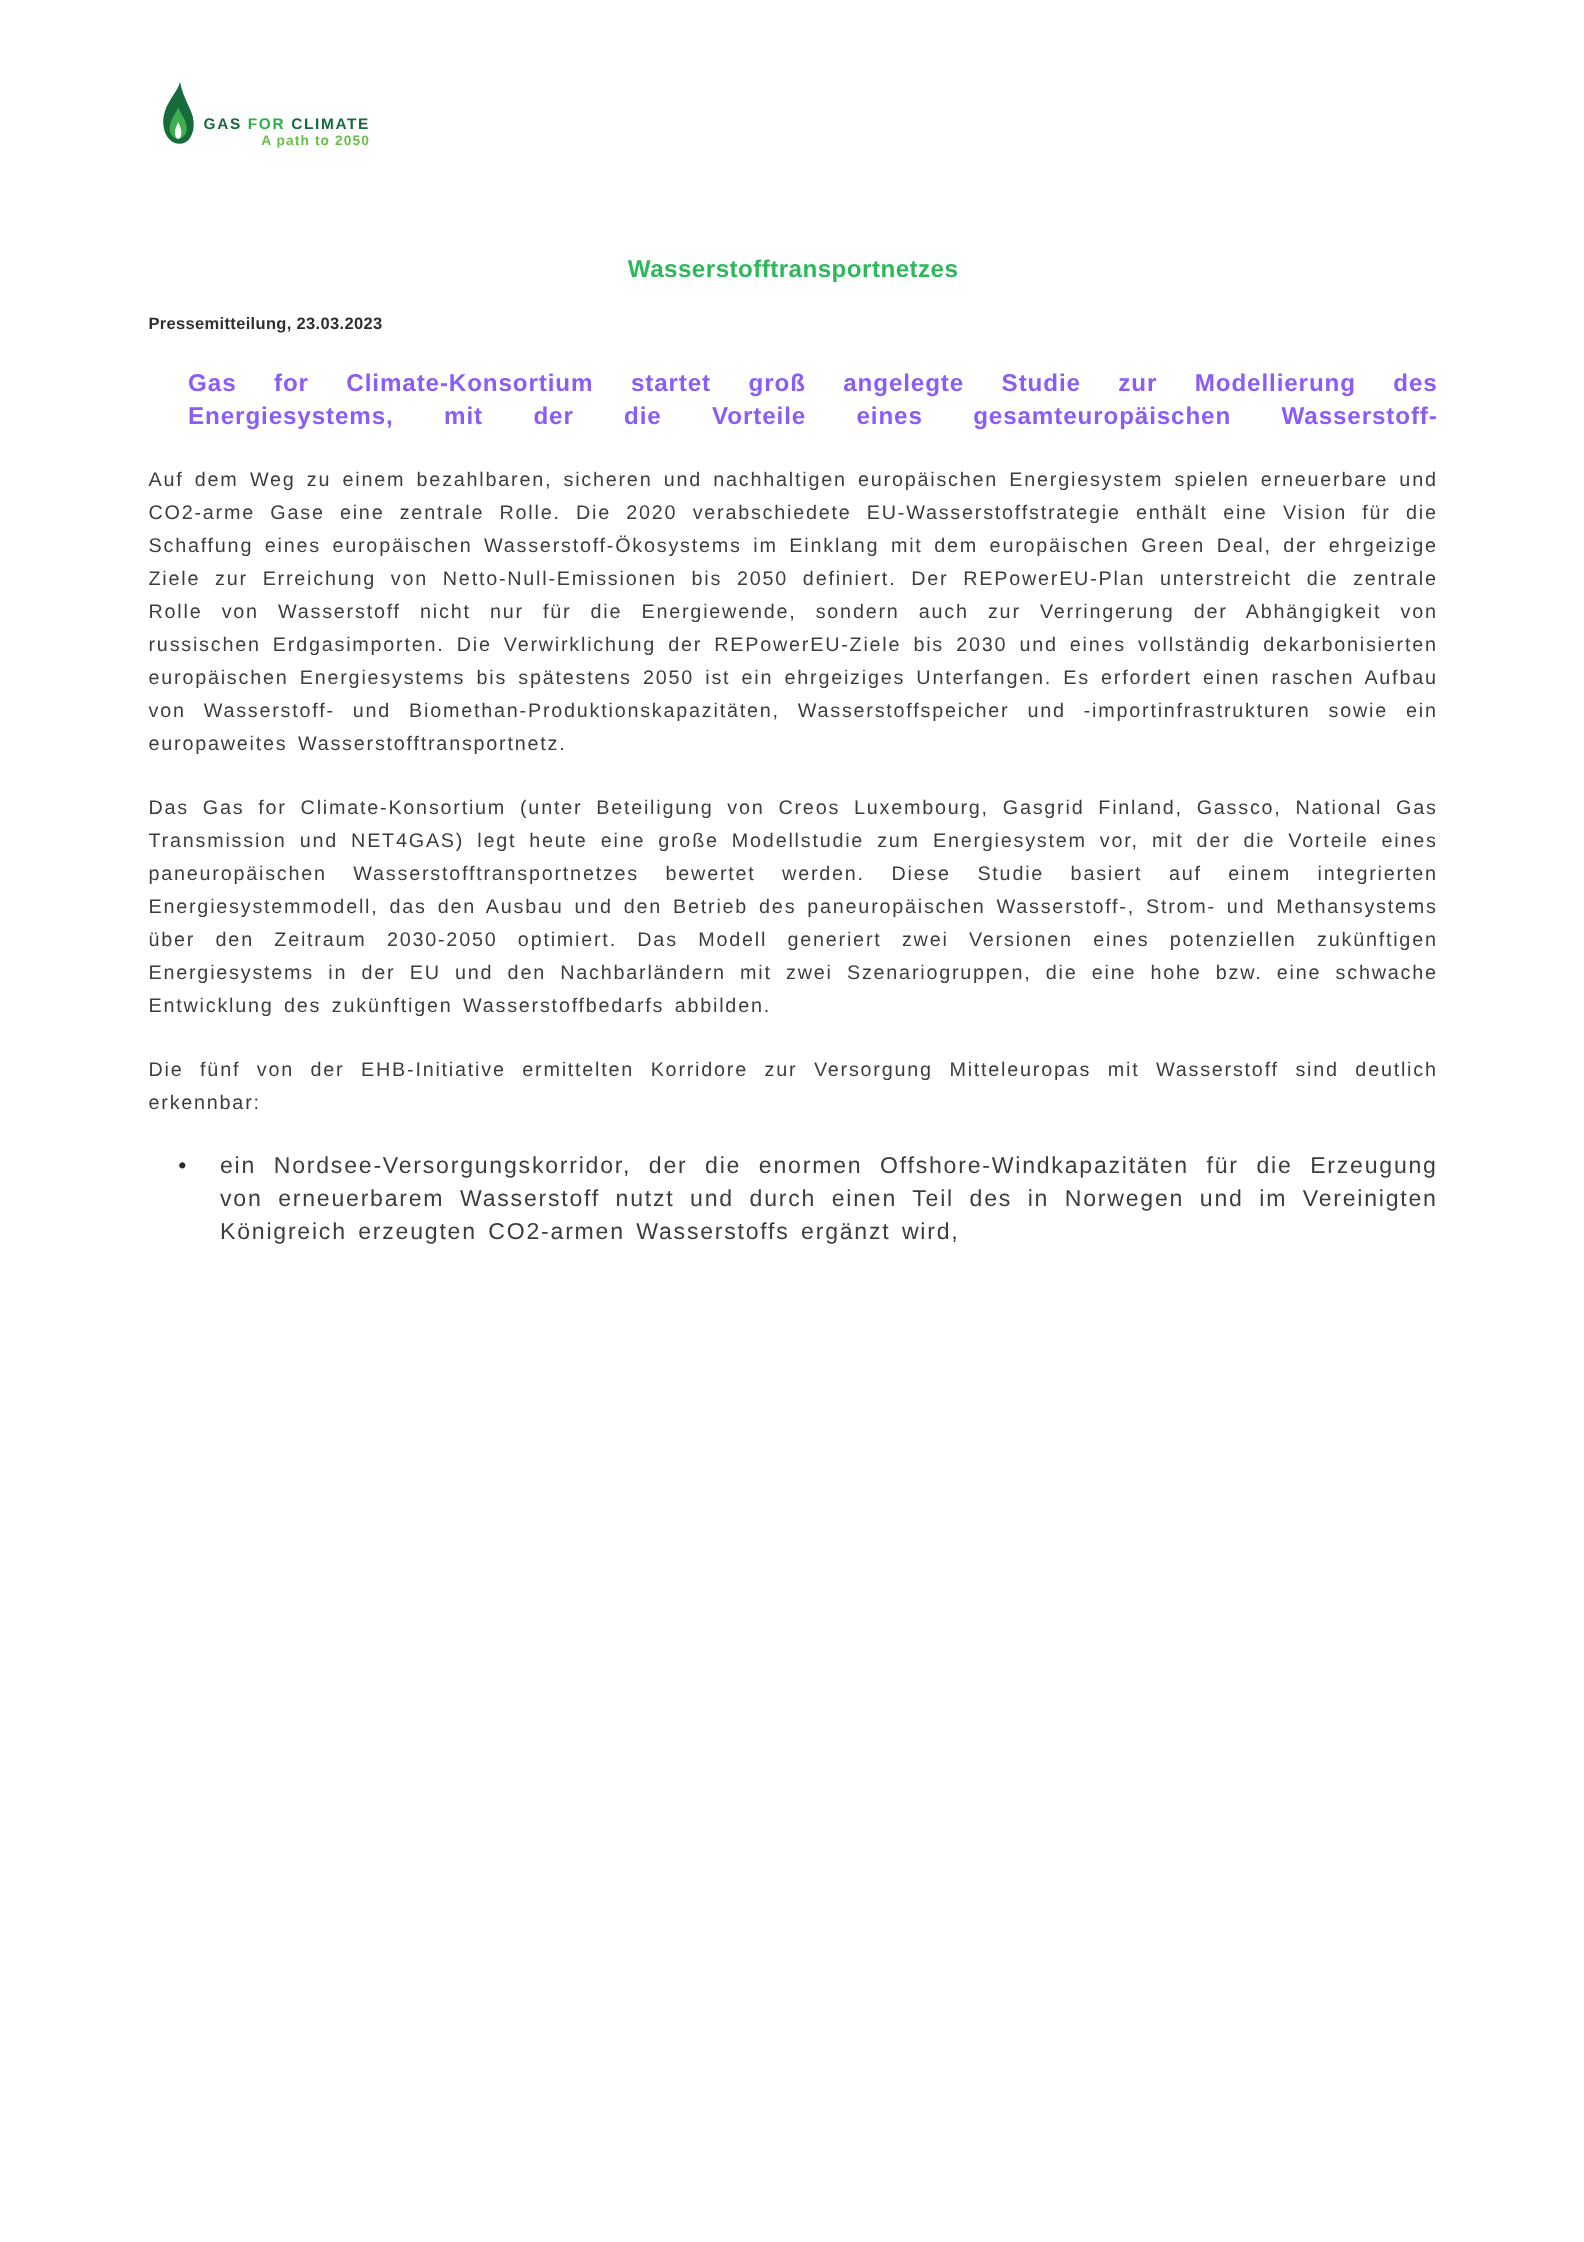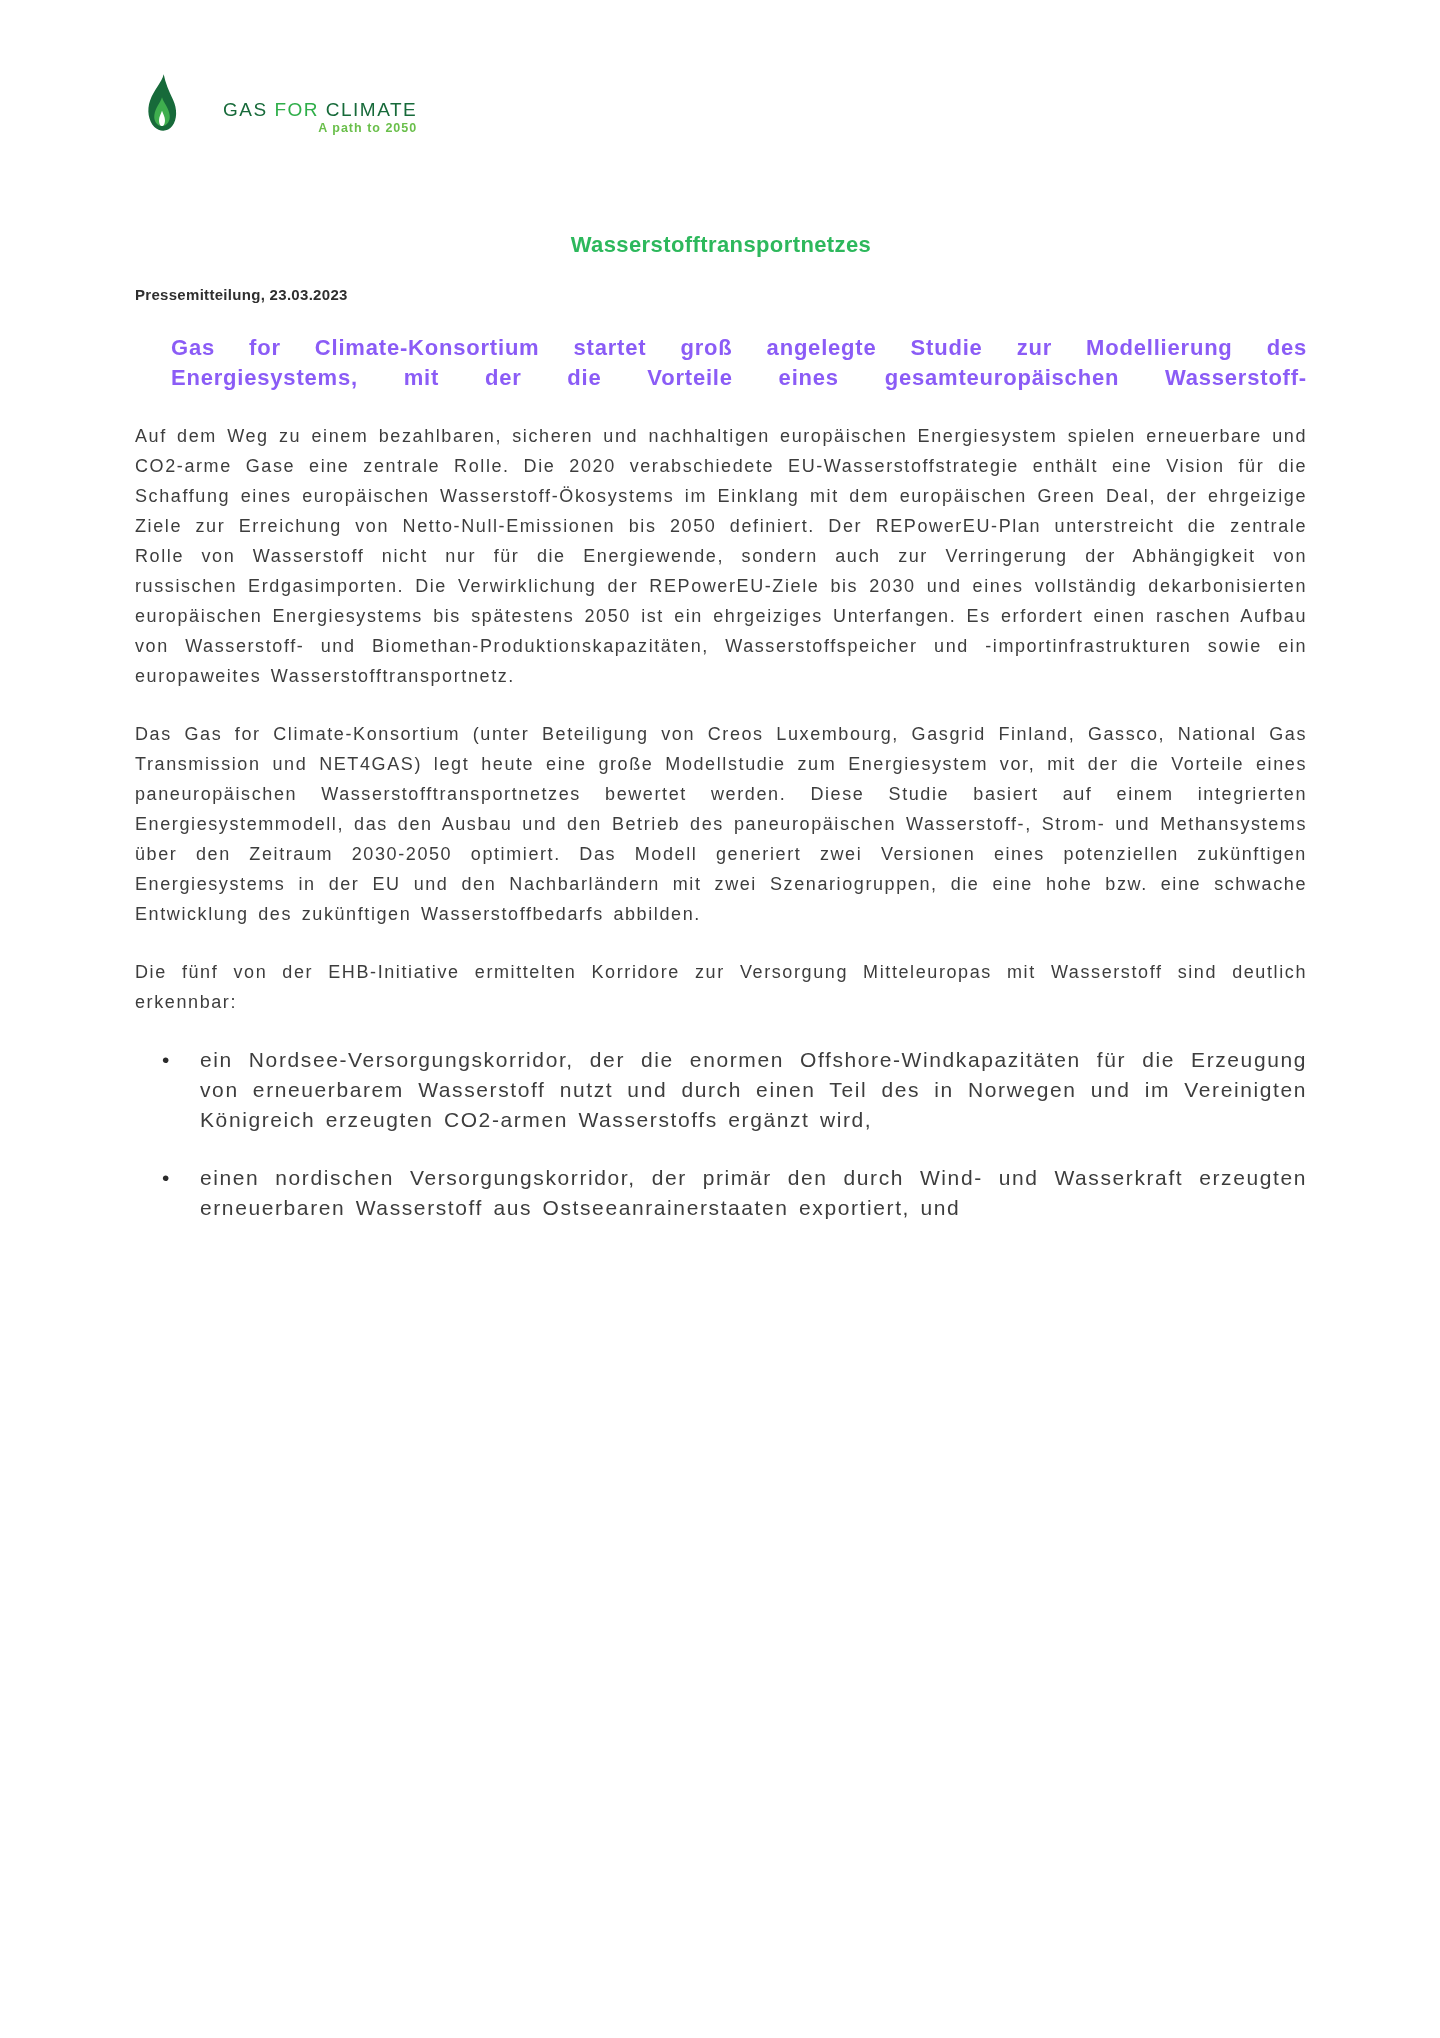--- a/index.html
+++ b/index.html
@@ -30,26 +30,25 @@
     width: 34px;
     height: 64px;
     flex: 0 0 auto;
   }
   .logo-textblock {
     margin-left: 6px;
     padding-bottom: 2px;
     line-height: 1;
   }
   .logo-brand {
-    font-weight: normal;
-    font-size: 19px;
+    font-weight: bold;
+    font-size: 14px;
     letter-spacing: 1.5px;
     color: #176a3a;
     white-space: nowrap;
-    margin-left: 38px;
   }
   .logo-brand .for { color: #2fae49; }
   .logo-tagline {
     font-size: 12.5px;
     font-weight: bold;
     letter-spacing: 1px;
     color: #6abf4b;
     text-align: right;
     margin-top: 3px;
   }
@@ -152,16 +151,15 @@
     <div class="force-justify">Gas for Climate-Konsortium startet groß angelegte Studie zur Modellierung des</div>
     <div class="force-justify">Energiesystems, mit der die Vorteile eines gesamteuropäischen Wasserstoff-</div>
   </h2>
 
   <p class="body-par">Auf dem Weg zu einem bezahlbaren, sicheren und nachhaltigen europäischen Energiesystem spielen erneuerbare und CO2-arme Gase eine zentrale Rolle. Die 2020 verabschiedete EU-Wasserstoffstrategie enthält eine Vision für die Schaffung eines europäischen Wasserstoff-Ökosystems im Einklang mit dem europäischen Green Deal, der ehrgeizige Ziele zur Erreichung von Netto-Null-Emissionen bis 2050 definiert. Der REPowerEU-Plan unterstreicht die zentrale Rolle von Wasserstoff nicht nur für die Energiewende, sondern auch zur Verringerung der Abhängigkeit von russischen Erdgasimporten. Die Verwirklichung der REPowerEU-Ziele bis 2030 und eines vollständig dekarbonisierten europäischen Energiesystems bis spätestens 2050 ist ein ehrgeiziges Unterfangen. Es erfordert einen raschen Aufbau von Wasserstoff- und Biomethan-Produktionskapazitäten, Wasserstoffspeicher und -importinfrastrukturen sowie ein europaweites Wasserstofftransportnetz.</p>
   <p class="body-par">Das Gas for Climate-Konsortium (unter Beteiligung von Creos Luxembourg, Gasgrid Finland, Gassco, National Gas Transmission und NET4GAS) legt heute eine große Modellstudie zum Energiesystem vor, mit der die Vorteile eines paneuropäischen Wasserstofftransportnetzes bewertet werden. Diese Studie basiert auf einem integrierten Energiesystemmodell, das den Ausbau und den Betrieb des paneuropäischen Wasserstoff-, Strom- und Methansystems über den Zeitraum 2030-2050 optimiert. Das Modell generiert zwei Versionen eines potenziellen zukünftigen Energiesystems in der EU und den Nachbarländern mit zwei Szenariogruppen, die eine hohe bzw. eine schwache Entwicklung des zukünftigen Wasserstoffbedarfs abbilden.</p>
   <p class="body-par">Die fünf von der EHB-Initiative ermittelten Korridore zur Versorgung Mitteleuropas mit Wasserstoff sind deutlich erkennbar:</p>
 
   <ul class="bullet-list">
     <li>ein Nordsee-Versorgungskorridor, der die enormen Offshore-Windkapazitäten für die Erzeugung von erneuerbarem Wasserstoff nutzt und durch einen Teil des in Norwegen und im Vereinigten Königreich erzeugten CO2-armen Wasserstoffs ergänzt wird,</li>
-    <li>einen nordischen Versorgungskorridor, der primär den durch Wind- und Wasserkraft erzeugten erneuerbaren Wasserstoff aus Ostseeanrainerstaaten exportiert, und</li>
   </ul>
 
 </div>
 
 </body></html>

